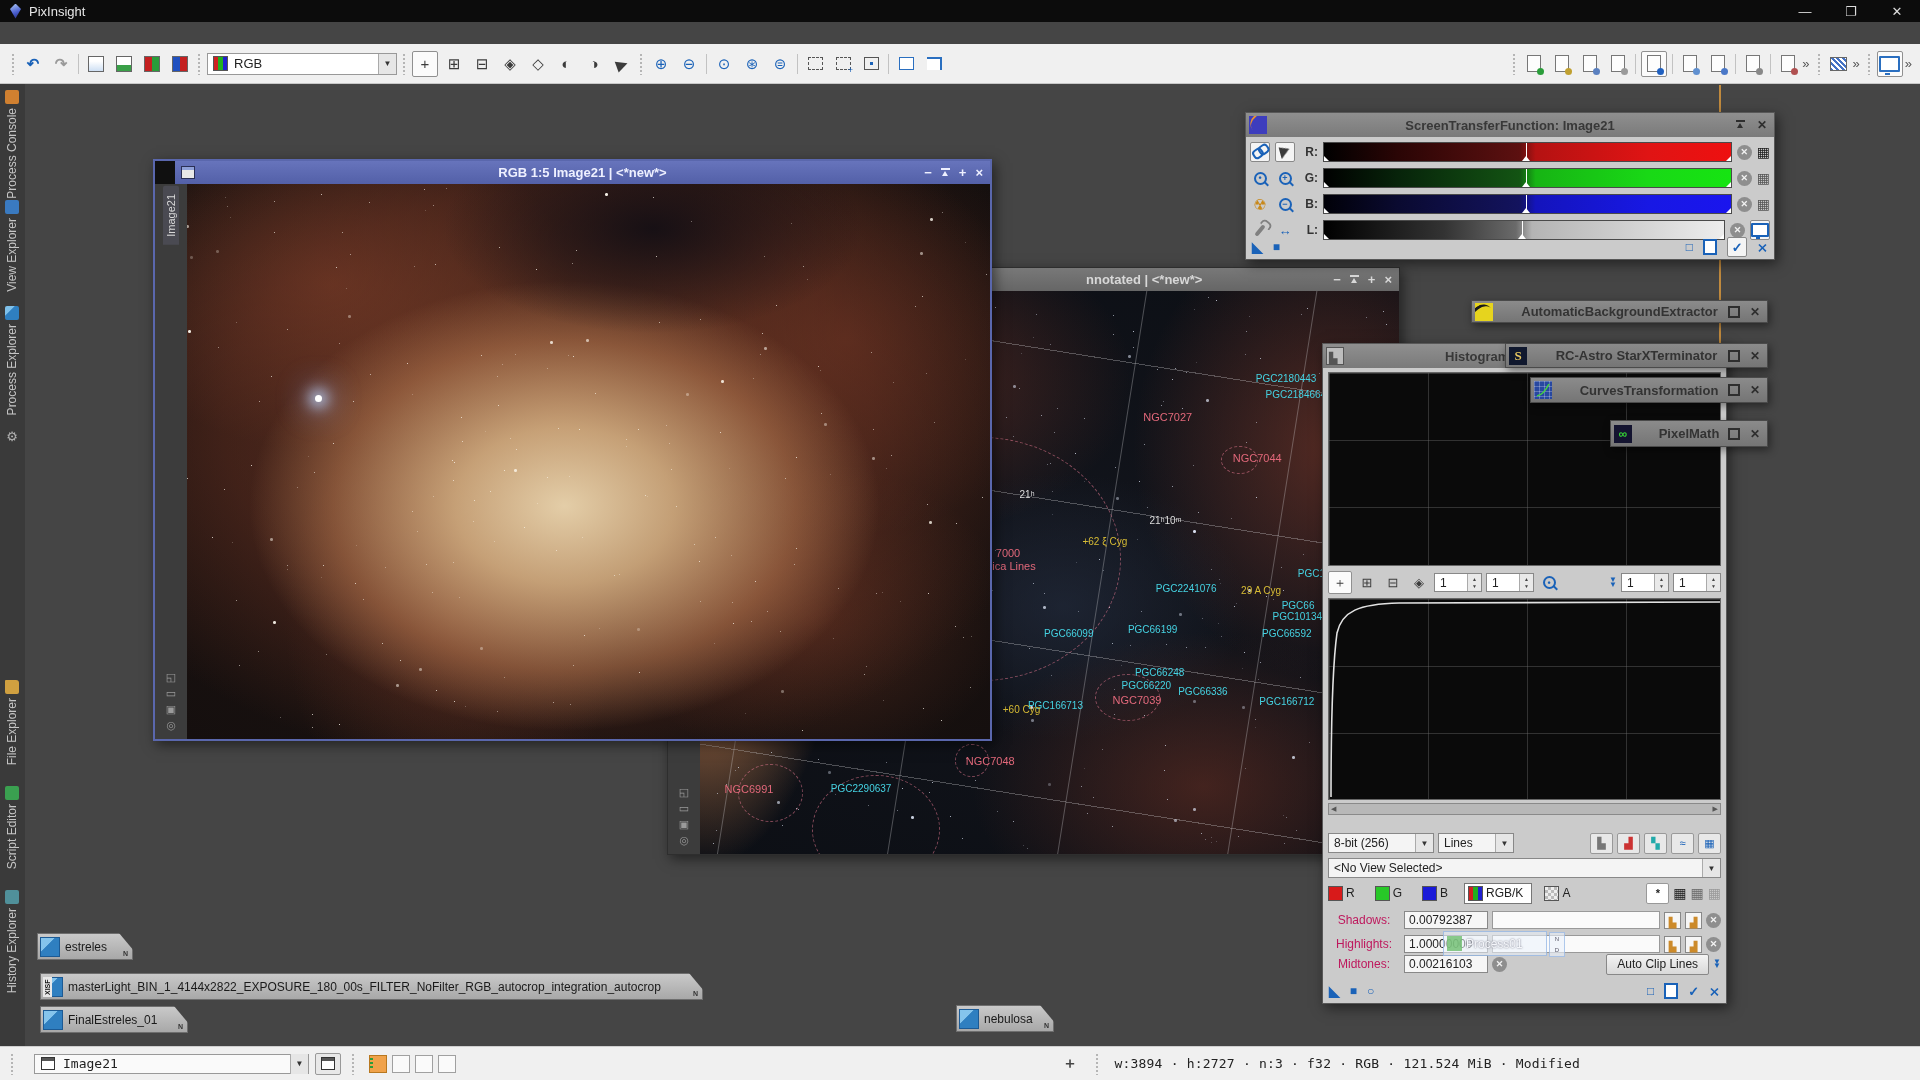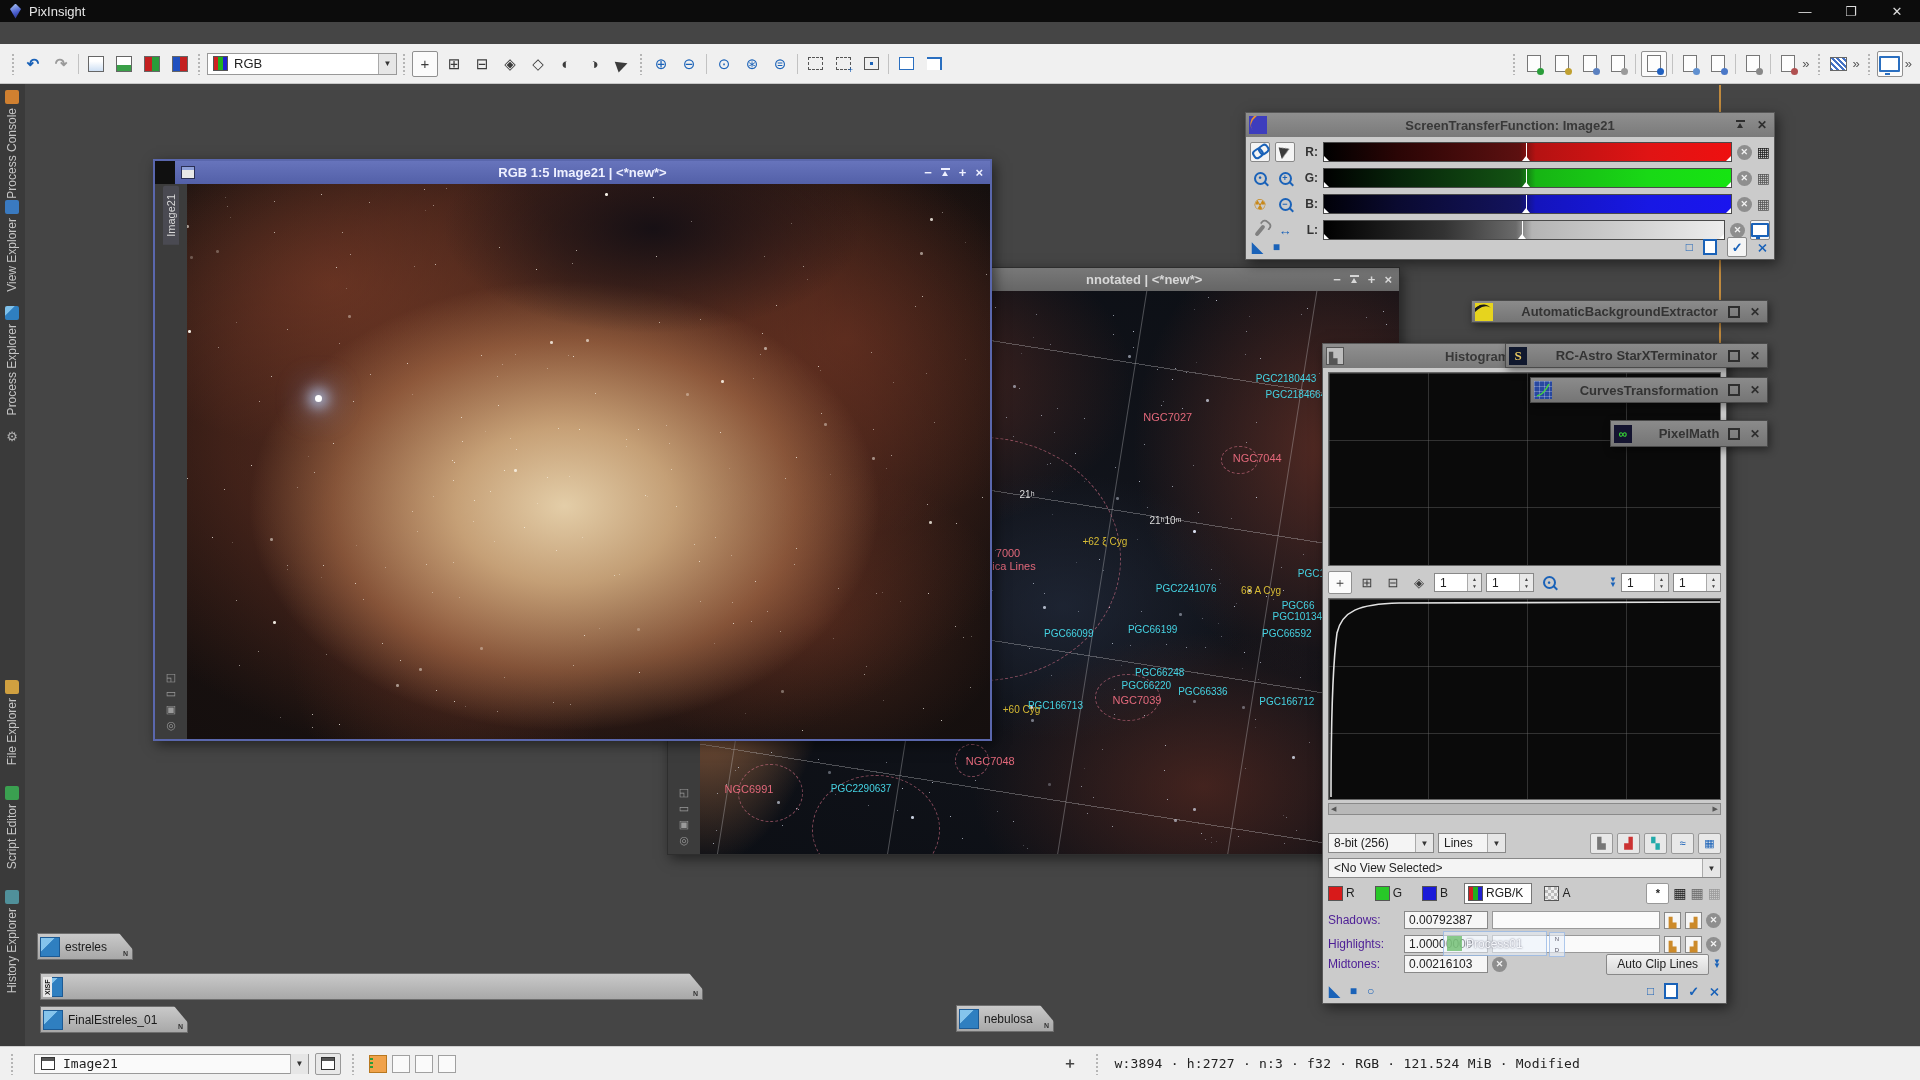--- a/index.html
+++ b/index.html
@@ -237,21 +237,21 @@
   .dd .dd-arrow{height:100%;}
   .hv{width:21px;height:19px;border:1px solid #999;background:#e8e8e8;display:flex;align-items:center;
       justify-content:center;font-size:11px;border-radius:2px;}
   .chip{display:flex;align-items:center;gap:3px;font-size:12px;}
   .sw{width:13px;height:13px;border:1px solid #555;}
   .sw-r{background:#d81a1a}.sw-g{background:#28c828}.sw-b{background:#1a1ad8}
   .sw-rgb{background:linear-gradient(90deg,#d02020 0 33%,#20b020 33% 66%,#2020d0 66%);}
   .sw-a{background:repeating-conic-gradient(#bbb 0 25%,#eee 0 50%);background-size:6px 6px;}
   .chip.sel{background:#fff;border:1px solid #777;padding:2px 8px 2px 3px;}
   .hgl{font-size:12px;color:#222;}
-  .vrow-lab{width:72px;text-align:left;font-size:12px;color:#4c1d95;}
+  .vrow-lab{width:72px;text-align:center;font-size:12px;color:#be185d;}
   .vbox{width:84px;height:18px;background:#f6f6f6;border:1px solid #888;font-size:12px;
         display:flex;align-items:center;padding-left:4px;box-sizing:border-box;}
   .vlong{flex:1;height:18px;background:#fafafa;border:1px solid #999;box-sizing:border-box;}
   .clip-ic{width:15px;height:15px;background:#f6f6f6;border:1px solid #888;display:flex;align-items:flex-end;
            justify-content:center;font-size:10px;line-height:1;color:#cc8a2a;}
   .btn{height:19px;background:linear-gradient(#f4f4f4,#d8d8d8);border:1px solid #888;border-radius:2px;
        font-size:12px;display:flex;align-items:center;padding:0 10px;}
   .dblchev{display:flex;flex-direction:column;color:#1a62b8;font-size:8px;line-height:.55;font-weight:bold;}
   .scrolltrack{position:absolute;left:5px;right:5px;height:12px;background:#b8b8b8;border:1px solid #8a8a8a;
                box-sizing:border-box;display:flex;align-items:center;justify-content:space-between;
@@ -512,21 +512,21 @@
             <span class="ann pgc" style="left: 81.2%; top: 18.5%;">PGC2184664</span>
             <span class="ann ngc" style="left: 63.7%; top: 22.4%;">NGC7027</span>
             <span class="ann ngc" style="left: 76.5%; top: 29.6%;">NGC7044</span>
             <span class="ann coord" style="left: 46%; top: 36.3%;">21ʰ</span>
             <span class="ann coord" style="left: 64.6%; top: 40.9%;">21ʰ10ᵐ</span>
             <span class="ann star" style="left: 55%; top: 44.5%;">+62 ξ Cyg</span>
             <span class="ann ngc" style="left: 42.6%; top: 46.5%;">7000</span>
             <span class="ann ngc" style="left: 42.1%; top: 48.8%;">ica Lines</span>
             <span class="ann pgc" style="left: 85.8%; top: 50.3%;">PGC1</span>
             <span class="ann pgc" style="left: 65.5%; top: 52.9%;">PGC2241076</span>
-            <span class="ann star" style="left: 77.7%; top: 53.2%;">68 A Cyg</span>
+            <span class="ann star" style="left: 77.7%; top: 53.2%;">29 A Cyg</span>
             <span class="ann pgc" style="left: 83.5%; top: 55.9%;">PGC66</span>
             <span class="ann pgc" style="left: 82.2%; top: 57.9%;">PGC10134</span>
             <span class="ann pgc" style="left: 49.5%; top: 60.9%;">PGC66099</span>
             <span class="ann pgc" style="left: 61.5%; top: 60.3%;">PGC66199</span>
             <span class="ann pgc" style="left: 80.7%; top: 60.9%;">PGC66592</span>
             <span class="ann pgc" style="left: 62.5%; top: 67.9%;">PGC66248</span>
             <span class="ann pgc" style="left: 60.6%; top: 70.2%;">PGC66220</span>
             <span class="ann ngc" style="left: 59.3%; top: 72.6%;">NGC7039</span>
             <span class="ann pgc" style="left: 68.7%; top: 71.3%;">PGC66336</span>
             <span class="ann pgc" style="left: 80.3%; top: 73%;">PGC166712</span>
@@ -693,21 +693,21 @@
     </div>
     <div class="scrolltrack" style="top:459px">
       <span>◀</span>
       <span>▶</span>
     </div>
     <div class="h-row" style="top:488px;height:22px">
       <span class="dd" style="width:106px">
         <em>8-bit (256)</em>
         <span class="dd-arrow">▼</span>
       </span>
-      <span class="dd" style="width:68px">
+      <span class="dd" style="width:76px">
         <em>Lines</em>
         <span class="dd-arrow">▼</span>
       </span>
       <span style="flex:1"></span>
       <span class="hv" style="color:#777">▙</span>
       <span class="hv" style="color:#c33">▟</span>
       <span class="hv" style="color:#2aa">▚</span>
       <span class="hv" style="color:#1a62b8">≈</span>
       <span class="hv" style="color:#1a62b8">▦</span>
     </div>
@@ -833,20 +833,21 @@
       <i>D</i>
     </div>
 
   <div class="task-tab" style="left:37px;top:933px;width:96px">
     <span class="cube"></span>
     <em>estreles</em>
     <span class="nbadge">N</span>
   </div>
   <div class="task-tab" style="left:40px;top:973px;width:663px">
     <span class="cube xisf"></span>
+    <em style="overflow:hidden;text-overflow:ellipsis">masterLight_BIN_1_4144x2822_EXPOSURE_180_00s_FILTER_NoFilter_RGB_autocrop_integration_autocrop</em>
     <span class="nbadge">N</span>
   </div>
   <div class="task-tab" style="left:40px;top:1006px;width:148px">
     <span class="cube"></span>
     <em>FinalEstreles_01</em>
     <span class="nbadge">N</span>
   </div>
   <div class="task-tab" style="left:956px;top:1005px;width:98px">
     <span class="cube"></span>
     <em>nebulosa</em>

